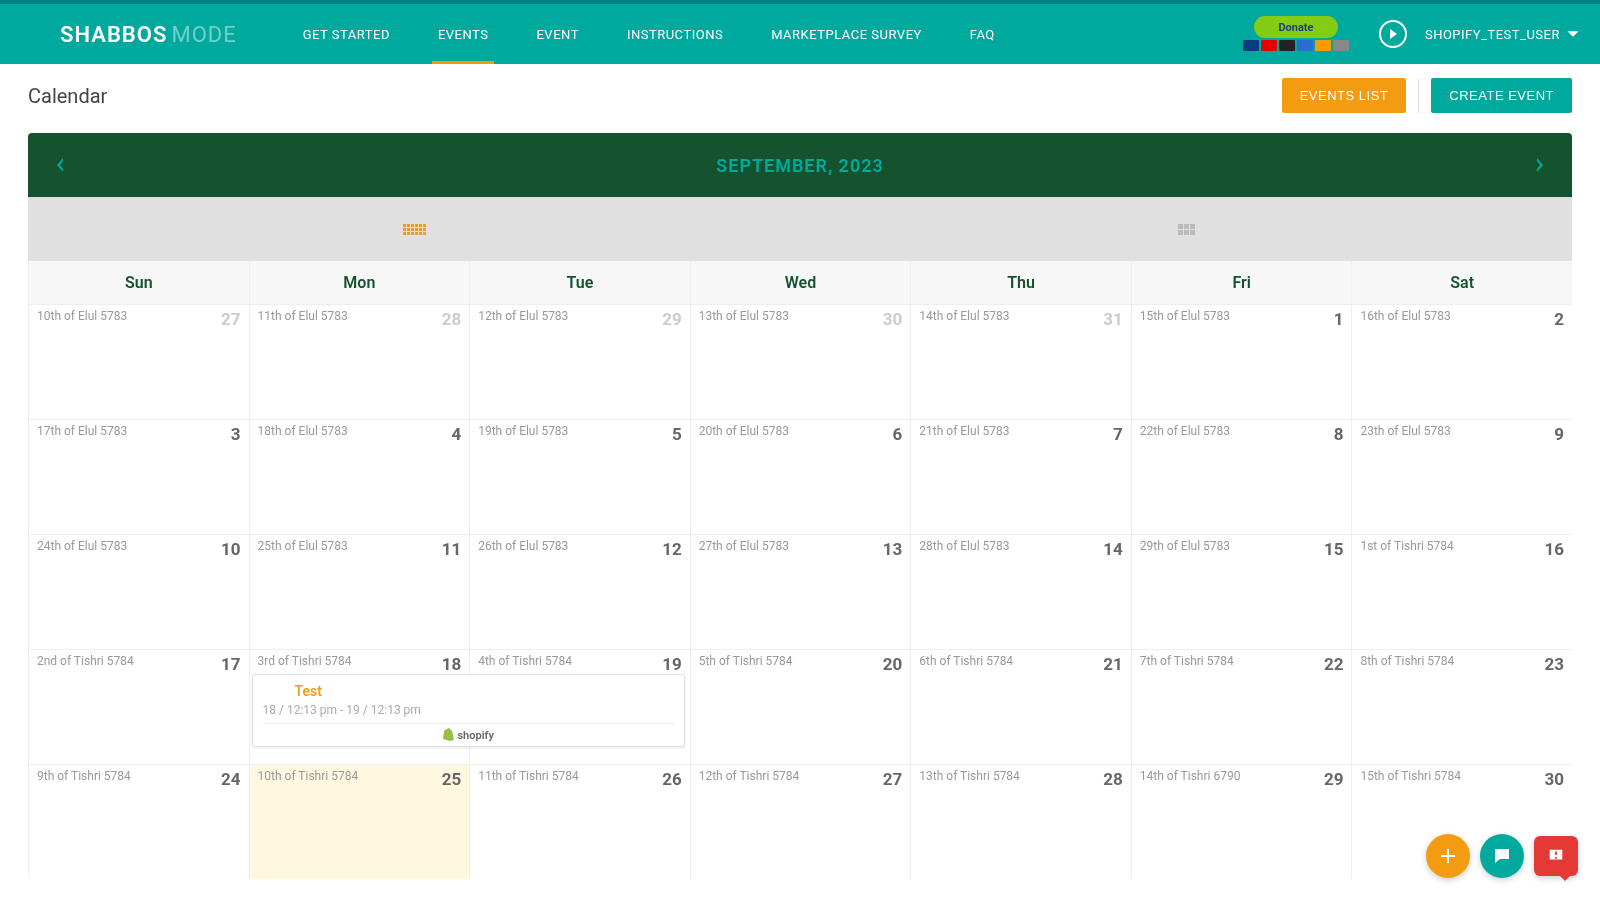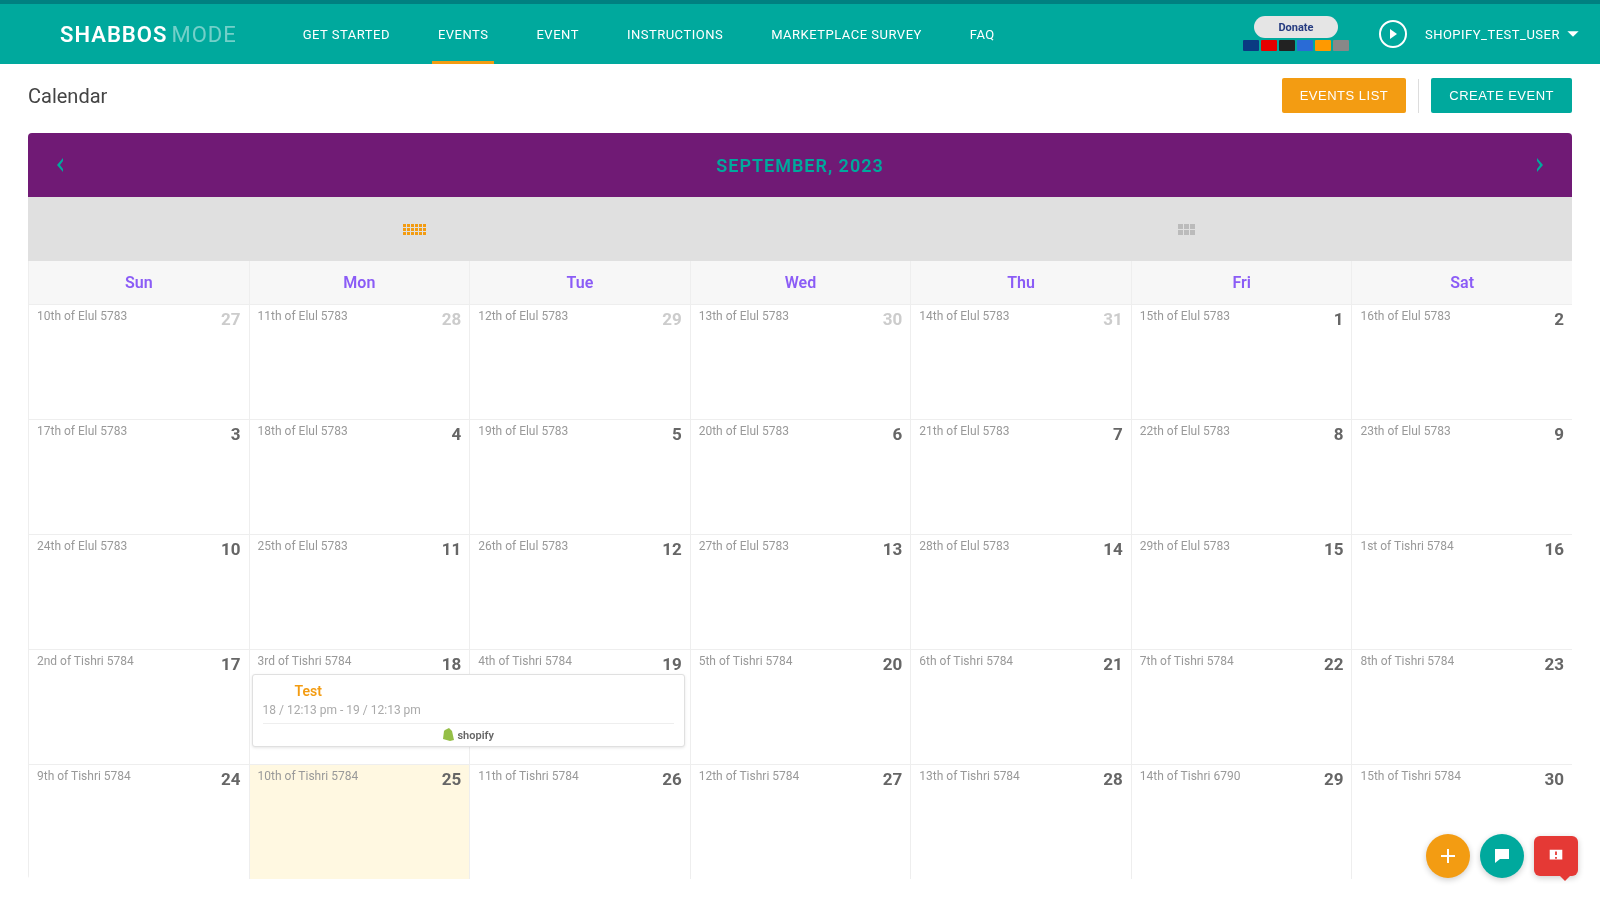--- a/index.html
+++ b/index.html
@@ -6,52 +6,52 @@
 body { font-family: -apple-system, BlinkMacSystemFont, "Segoe UI", Roboto, Arial, sans-serif; background: #fff; color: #333; font-size: 14px; }
 .topbar-strip { height: 4px; background: #008080; }
 .header { background: #00A99D; height: 60px; display: flex; align-items: center; padding: 0 20px 0 60px; color: #fff; }
 .brand { font-size: 22px; font-weight: 600; letter-spacing: 1px; }
 .brand-sub { color: rgba(255,255,255,0.45); font-weight: 400; margin-left: 4px; }
 .nav { display: flex; margin-left: 60px; gap: 36px; }
 .nav-item { color: #fff; font-size: 13px; letter-spacing: 0.5px; cursor: pointer; padding: 20px 6px; position: relative; }
 .nav-item.active::after { content: ""; position: absolute; left: 0; right: 0; bottom: -2px; height: 3px; background: #f39c12; }
 .header-right { margin-left: auto; display: flex; align-items: center; gap: 18px; }
 .donate { width: 130px; height: 36px; display:flex; flex-direction:column; align-items:center; }
-.donate-btn { background:#e5e5e5; border-radius:14px; width:84px; height:22px; display:flex; align-items:center; justify-content:center; font-size:11px; font-weight:700; color:#253b80; }
+.donate-btn { background:#84cc16; border-radius:14px; width:84px; height:22px; display:flex; align-items:center; justify-content:center; font-size:11px; font-weight:700; color:#253b80; }
 .donate-cards { display:flex; gap:2px; margin-top:2px; }
 .donate-cards span { width:16px; height:11px; border-radius:1px; display:block; }
 .play-circle { width:28px; height:28px; border:2px solid #fff; border-radius:50%; display:flex; align-items:center; justify-content:center; cursor:pointer; }
 .play-circle svg { width:10px; height:10px; fill:#fff; }
 .user { display:flex; align-items:center; gap:6px; font-size:13px; letter-spacing:0.5px; cursor:pointer; }
 .user svg { width:14px; height:14px; fill:#fff; }
 
 .page { padding: 14px 28px; }
 .page-head { display:flex; align-items:center; }
 .page-title { font-size:20px; font-weight:400; color:#444; }
 .page-actions { margin-left:auto; display:flex; gap:8px; align-items:center; }
 .btn { border:none; padding:10px 18px; font-size:13px; font-weight:500; letter-spacing:0.5px; cursor:pointer; border-radius:2px; color:#fff; }
 .btn-orange { background:#f39c12; }
 .btn-green { background:#00A99D; }
 .vr { width:1px; height:34px; background:#ddd; margin:0 4px; }
 
 .calendar { margin-top:20px; border-radius:4px; overflow:hidden; }
-.cal-nav { background:#701a75; height:64px; display:flex; align-items:center; padding:0 16px; }
+.cal-nav { background:#14532d; height:64px; display:flex; align-items:center; padding:0 16px; }
 .cal-nav .arrow { width:32px; height:32px; display:flex; align-items:center; justify-content:center; cursor:pointer; }
 .cal-nav .arrow svg { width:10px; height:14px; fill:#00A99D; }
 .cal-title { flex:1; text-align:center; font-size:18px; font-weight:600; letter-spacing:1px; color:#00A99D; }
 .cal-views { background:#e0e0e0; height:64px; display:flex; }
 .cal-view { flex:1; display:flex; align-items:center; justify-content:center; cursor:pointer; }
 .grid-icon { display:grid; gap:1px; }
 .grid-icon.month { grid-template-columns:repeat(6,3px); grid-template-rows:repeat(3,3px); }
 .grid-icon.week { grid-template-columns:repeat(3,5px); grid-template-rows:repeat(2,5px); gap:1px; }
 .grid-icon span { background:#bbb; display:block; }
 .cal-view.active .grid-icon span { background:#f39c12; }
 
 .cal-grid { display:grid; grid-template-columns:repeat(7,1fr); }
-.dow { background:#f7f7f7; text-align:center; padding:12px 0; font-size:16px; font-weight:600; color:#8b5cf6; border-left:1px solid #eee; }
+.dow { background:#f7f7f7; text-align:center; padding:12px 0; font-size:16px; font-weight:600; color:#14532d; border-left:1px solid #eee; }
 .cell { border-left:1px solid #eee; border-top:1px solid #eee; height:115px; padding:4px 8px; position:relative; background:#fff; }
 .cell.today { background:#fff8e1; }
 .hebrew { font-size:12px; color:#999; }
 .dnum { position:absolute; top:4px; right:8px; font-size:17px; font-weight:700; color:#666; }
 .dnum.muted { color:#ccc; }
 
 .event-card { position:absolute; top:24px; left:2px; width:calc(200% - 6px); background:#fff; border:1px solid #e0e0e0; border-radius:3px; box-shadow:0 1px 3px rgba(0,0,0,0.1); padding:8px 10px 4px; z-index:10; }
 .event-title { color:#f39c12; font-weight:600; font-size:14px; margin-bottom:4px;margin-left:32px; }
 .event-time { color:#aaa; font-size:12px; }
 .event-footer { border-top:1px solid #eee; margin-top:6px; padding-top:4px; display:flex; justify-content:center; }

